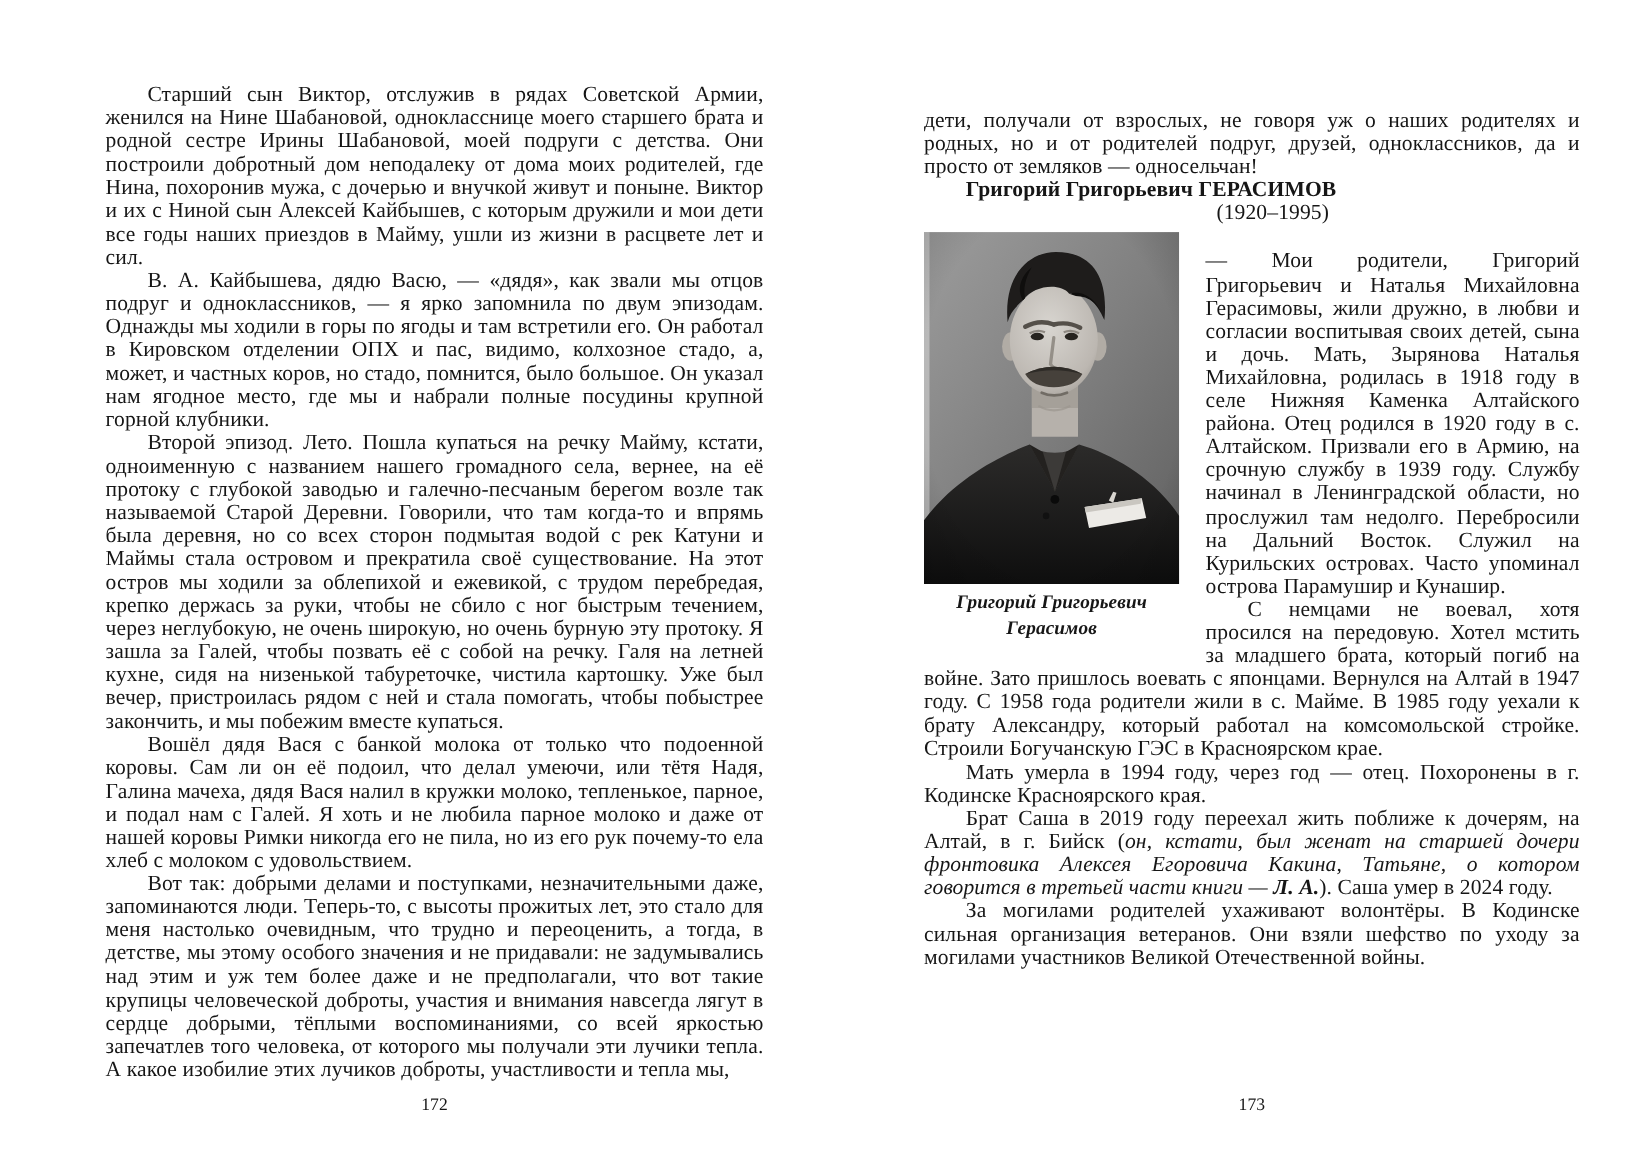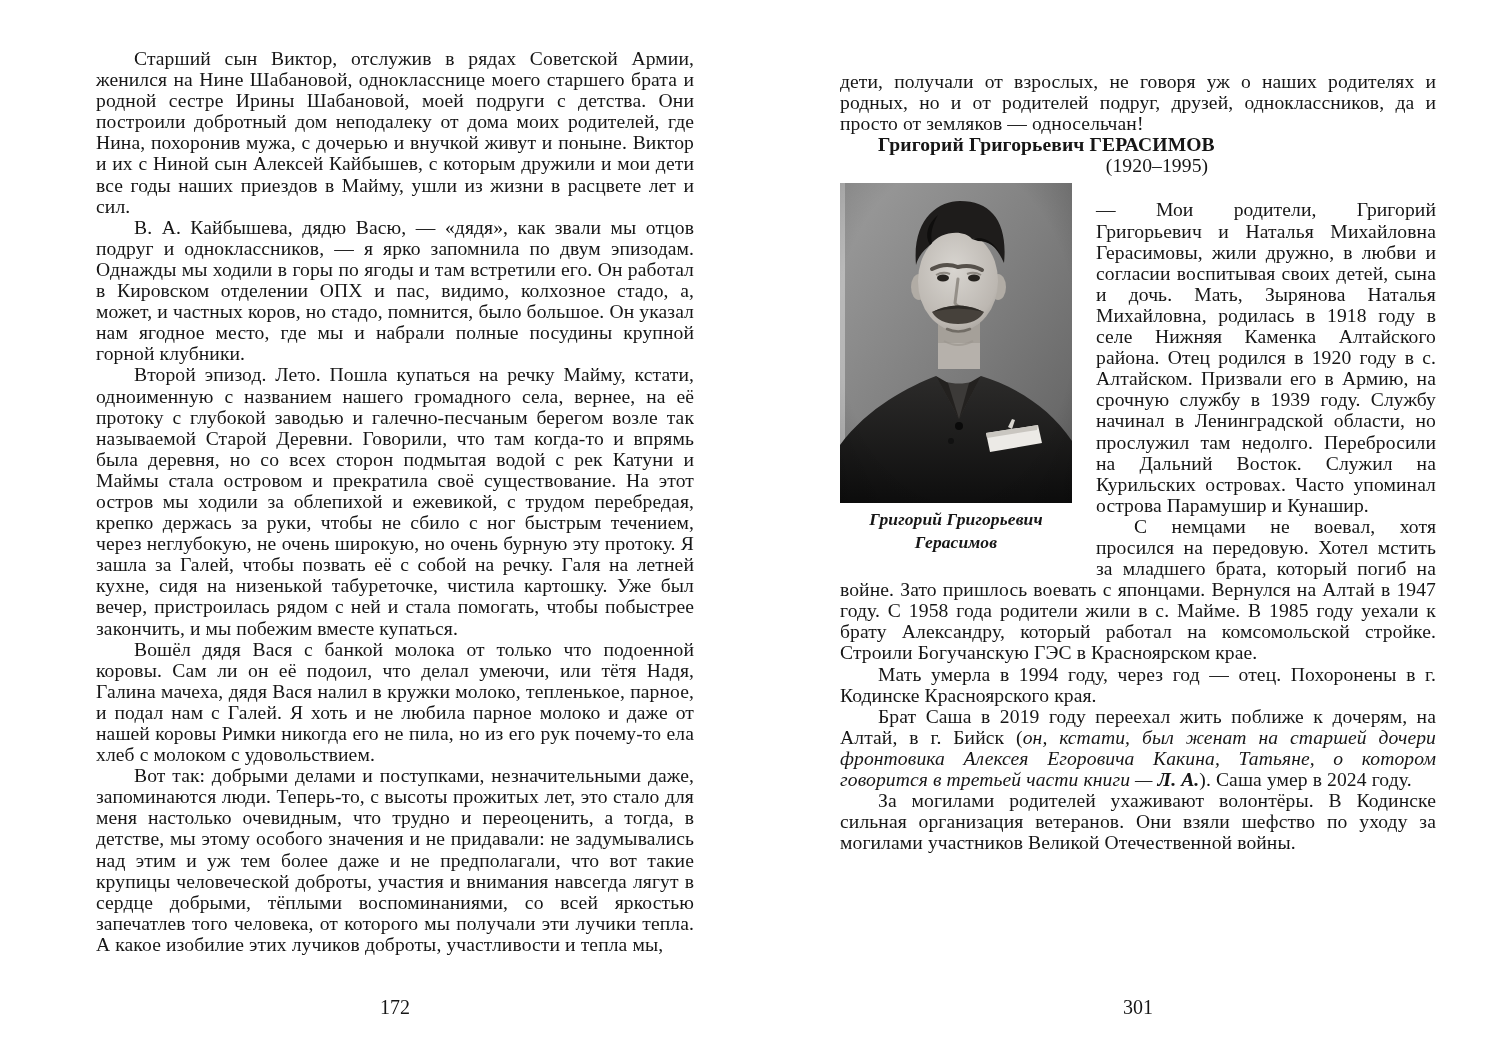--- a/index.html
+++ b/index.html
@@ -10,21 +10,21 @@
     overflow: hidden;
     font-family: "Liberation Serif", "DejaVu Serif", serif;
     color: #161616;
   }
   .page {
     position: absolute; top: 0; height: 1058px;
   }
   #left-page  { left: 96px;  width: 598px; }
   #right-page { left: 840px; width: 596px; }
   .text-block {
-    position: absolute; top: 48px; left: 0; right: 0;
+    position: absolute; top: 76px; left: 0; right: 0;
     font-size: 19.6px;
     line-height: 21.1px;
     text-align: justify;
     letter-spacing: 0.1px;
   }
   p.para {
     margin: 0;
     text-indent: 38px;
   }
   p.no-indent { text-indent: 0; margin-top: 23px; }
@@ -54,21 +54,21 @@
     margin-top: 5px;
     text-align: center;
     font-weight: bold;
     font-style: italic;
     font-size: 17.5px;
     line-height: 23px;
   }
   .page-number {
     position: absolute; top: 996px; left: 0; right: 0;
     text-align: center;
-    font-size: 20px;
+    font-size: 16px;
   }
   .it  { font-style: italic; }
   .bit { font-style: italic; font-weight: bold; }
 </style>
 </head>
 <body>
 
 <div class="page" id="left-page">
   <div class="text-block">
     <p class="para">Старший сын Виктор, отслужив в рядах Советской Армии, женился на Нине Шабановой, однокласснице моего старшего брата и родной сестре Ирины Шабановой, моей подруги с детства. Они построили добротный дом неподалеку от дома моих родителей, где Нина, похоронив мужа, с дочерью и внучкой живут и поныне. Виктор и их с Ниной сын Алексей Кайбышев, с которым дружили и мои дети все годы наших приездов в Майму, ушли из жизни в расцвете лет и сил.</p>
@@ -162,14 +162,14 @@
       </figcaption>
     </figure>
 
     <p class="para no-indent">— Мои родители, Григорий Григорьевич и Наталья Михайловна Герасимовы, жили дружно, в любви и согласии воспитывая своих детей, сына и дочь. Мать, Зырянова Наталья Михайловна, родилась в 1918 году в селе Нижняя Каменка Алтайского района. Отец родился в 1920 году в с. Алтайском. Призвали его в Армию, на срочную службу в 1939 году. Службу начинал в Ленинградской области, но прослужил там недолго. Перебросили на Дальний Восток. Служил на Курильских островах. Часто упоминал острова Парамушир и Кунашир.</p>
     <p class="para">С немцами не воевал, хотя просился на передовую. Хотел мстить за младшего брата, который погиб на войне. Зато пришлось воевать с японцами. Вернулся на Алтай в 1947 году. С 1958 года родители жили в с. Майме. В 1985 году уехали к брату Александру, который работал на комсомольской стройке. Строили Богучанскую ГЭС в Красноярском крае.</p>
     <p class="para">Мать умерла в 1994 году, через год — отец. Похоронены в г. Кодинске Красноярского края.</p>
     <p class="para"><span>Брат Саша в 2019 году переехал жить поближе к дочерям, на Алтай, в г. Бийск (</span><span class="it">он, кстати, был женат на старшей дочери фронтовика Алексея Егоровича Какина, Татьяне, о котором говорится в третьей части книги — </span><span class="bit">Л. А.</span><span>). Саша умер в 2024 году.</span></p>
     <p class="para">За могилами родителей ухаживают волонтёры. В Кодинске сильная организация ветеранов. Они взяли шефство по уходу за могилами участников Великой Отечественной войны.</p>
 
   </div>
-  <div class="page-number">301</div>
+  <div class="page-number">173</div>
 </div>
 
 </body></html>

